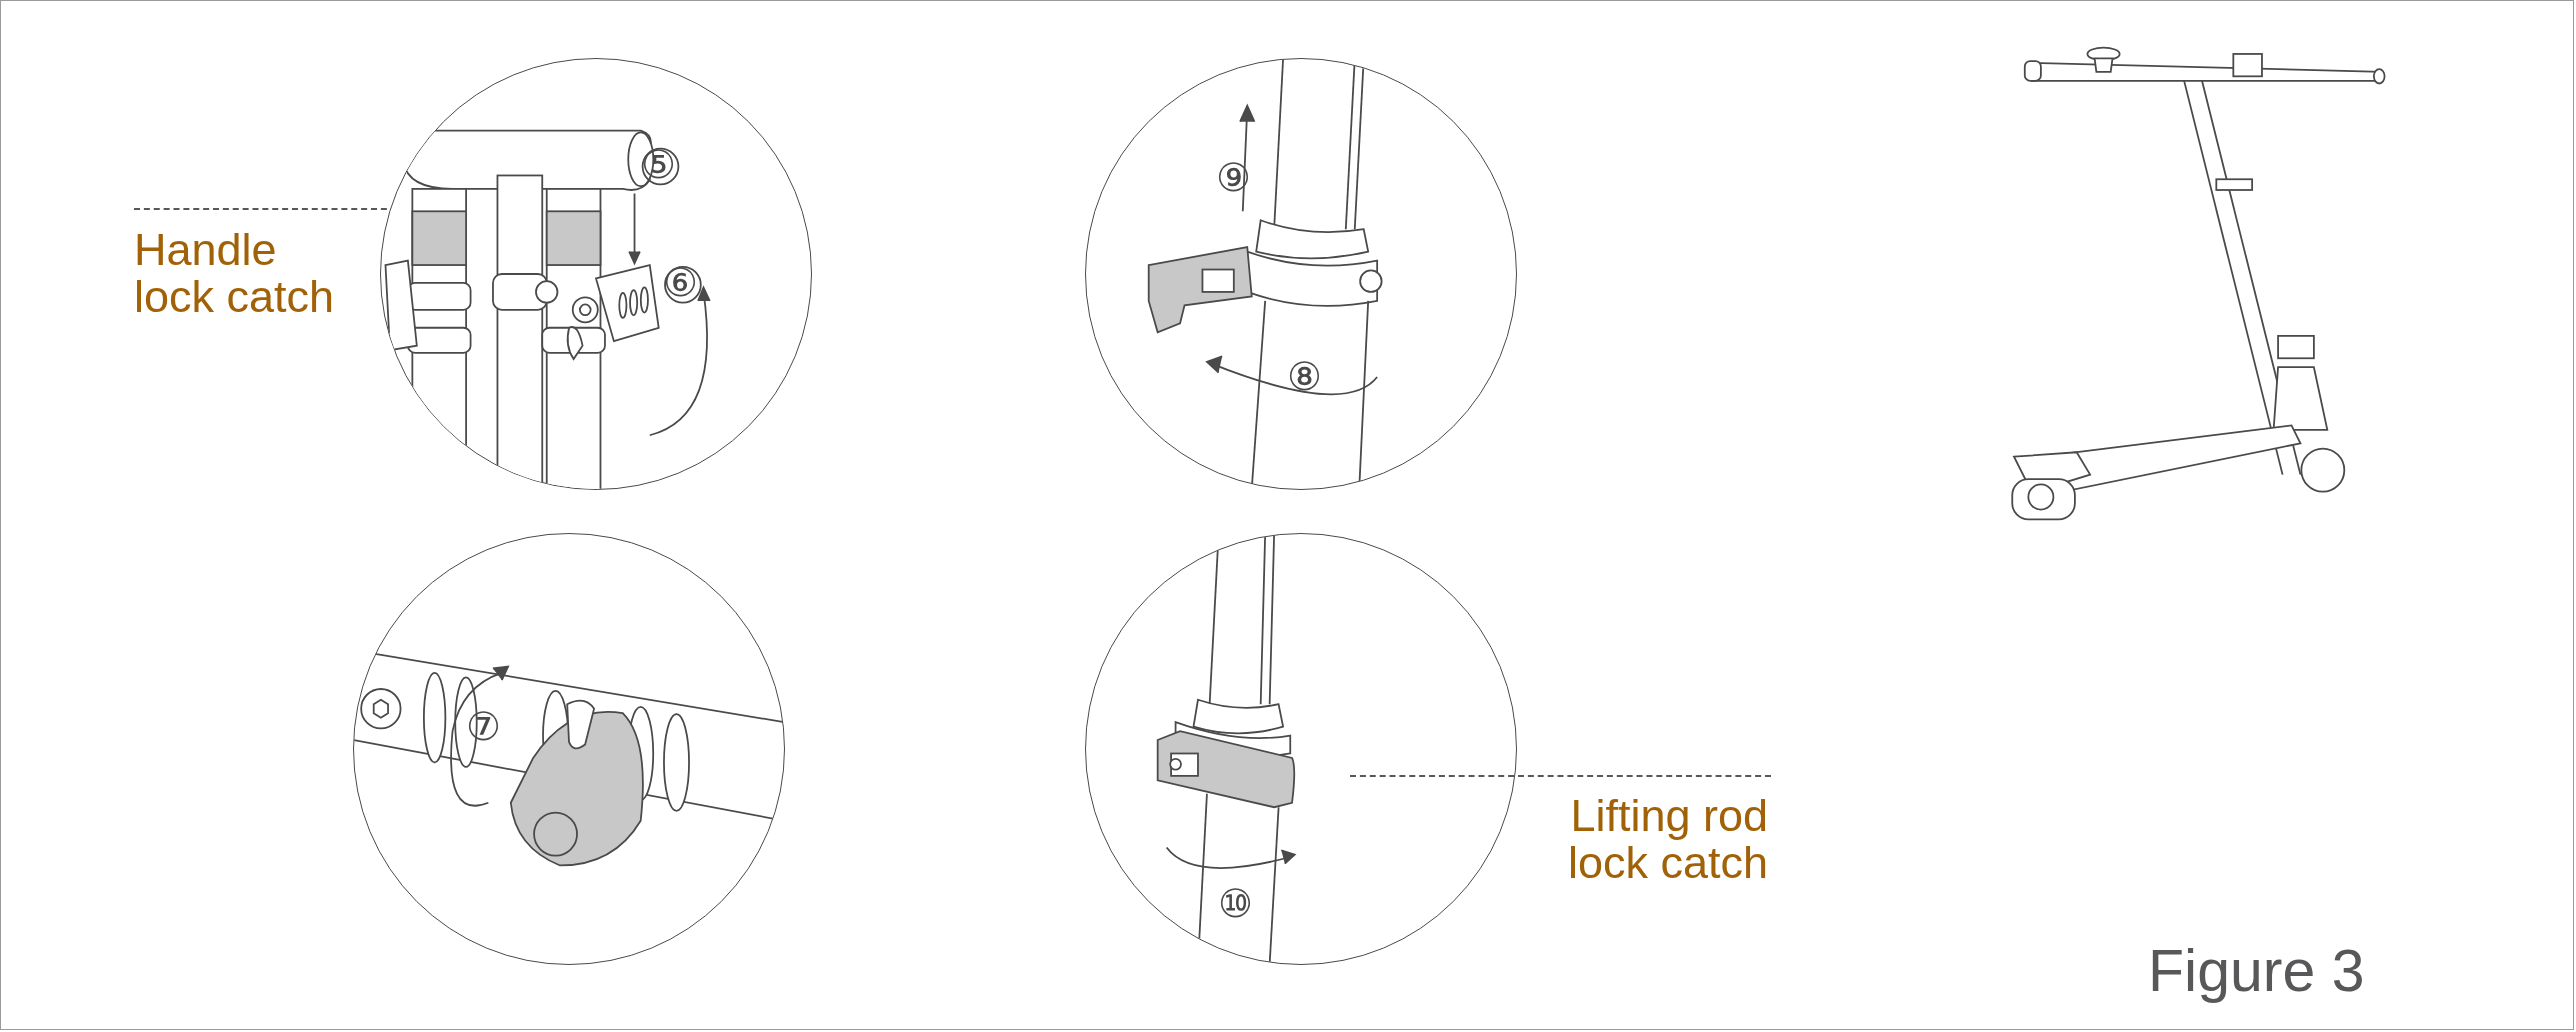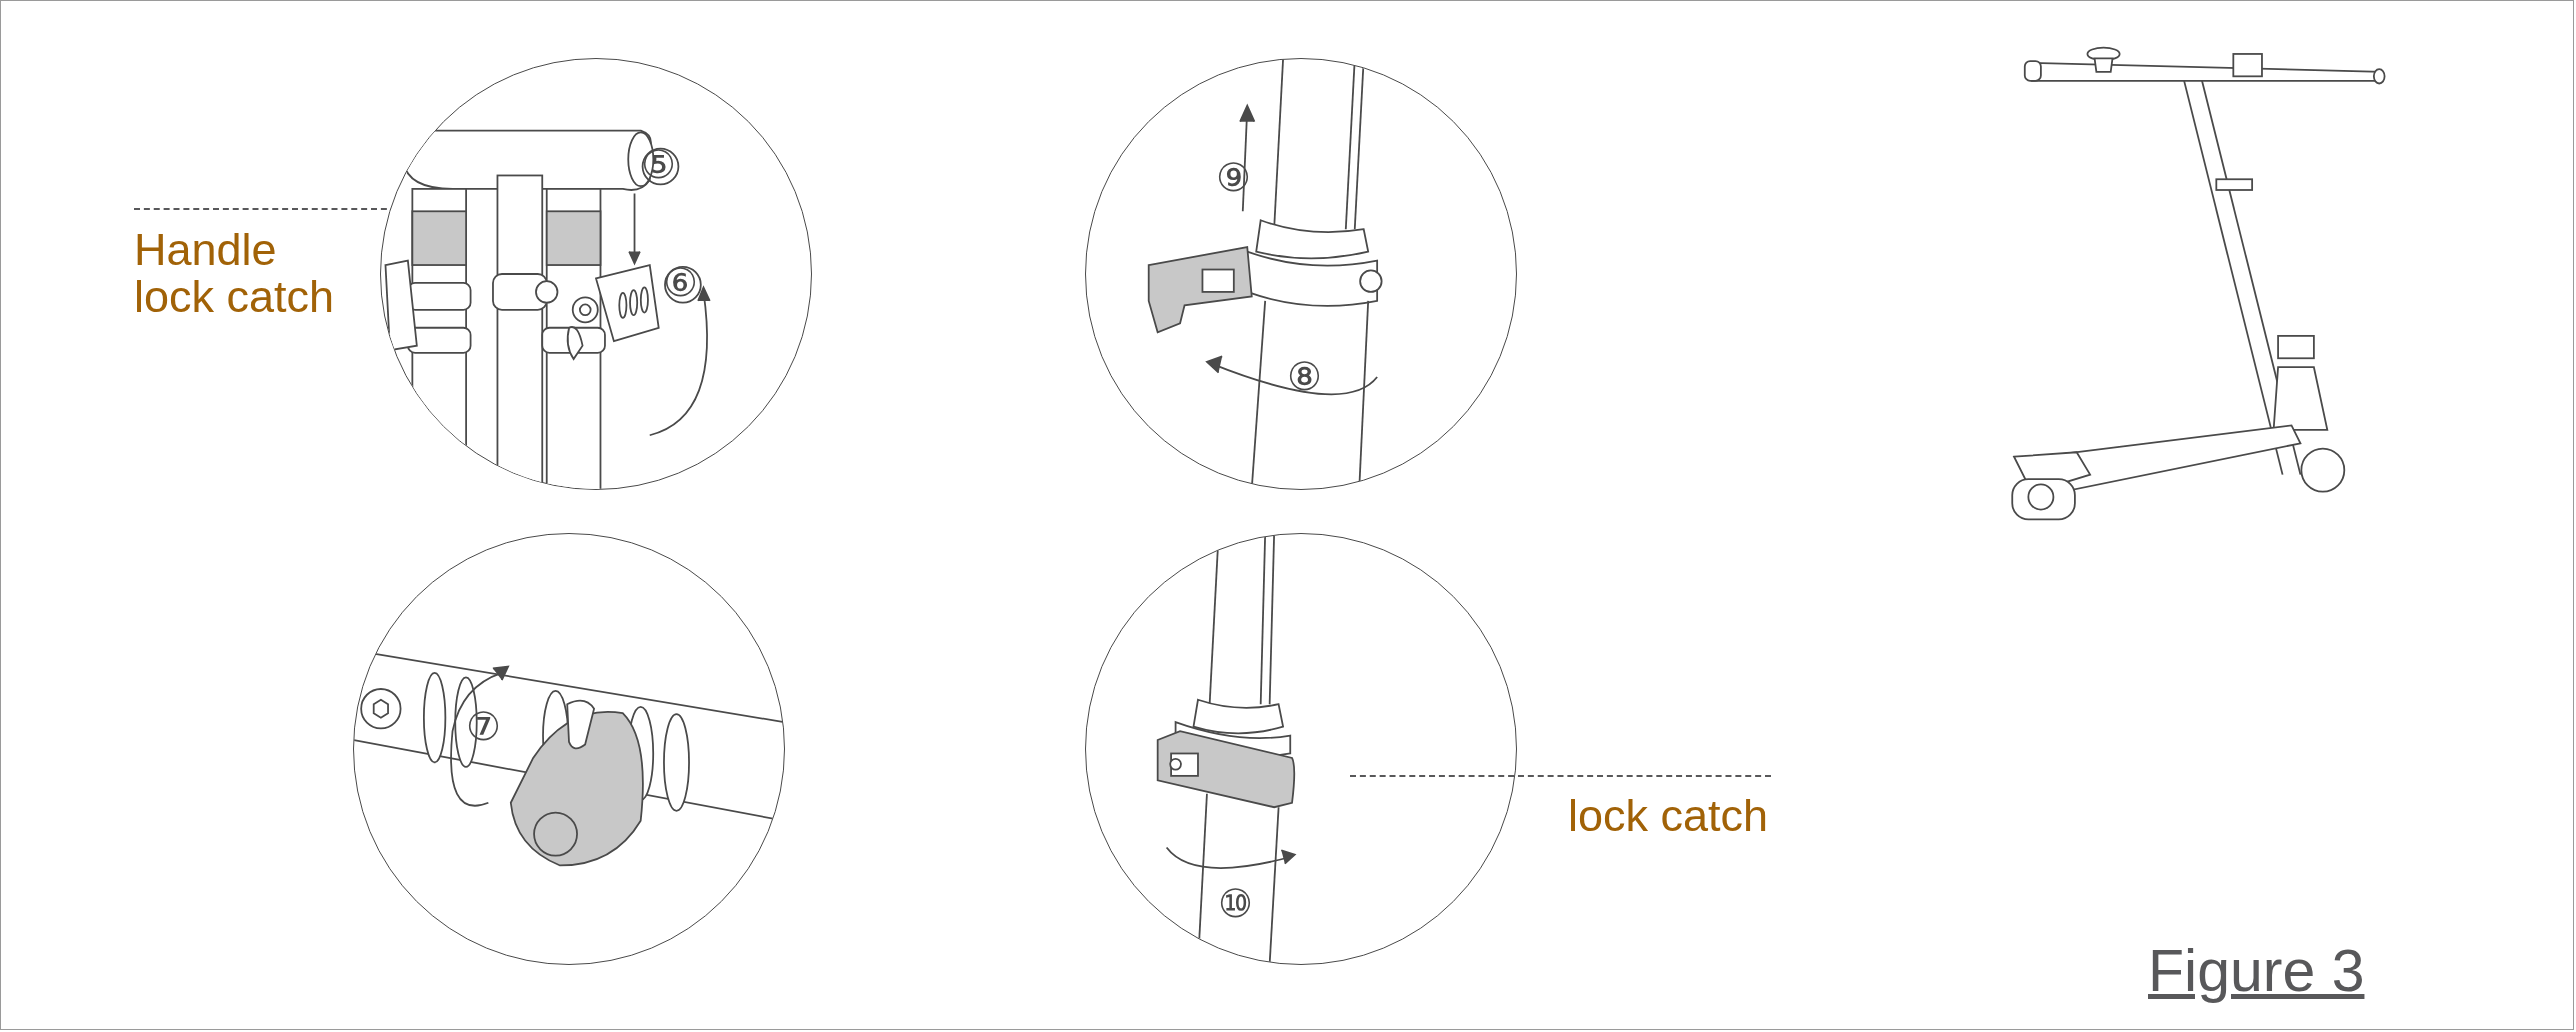--- a/index.html
+++ b/index.html
@@ -3,21 +3,21 @@
 <meta charset="utf-8">
 <style>
   html, body { margin: 0; padding: 0; background: #ffffff; }
   body { width: 2576px; height: 1032px; position: relative; overflow: hidden; font-family: "Liberation Sans", sans-serif; }
   .frame { position: absolute; left: 0; top: 0; width: 2572px; height: 1028px; border: 1.8px solid #9a9a9a; }
   .detail { position: absolute; width: 430px; height: 430px; border-radius: 50%; border: 1.8px solid #4a4a4a; overflow: hidden; background: #fff; }
   .detail svg { position: absolute; left: 0; top: 0; width: 430px; height: 430px; }
   .label { position: absolute; color: #a16207; font-size: 45px; line-height: 47px; letter-spacing: 0px; }
   .label-right { text-align: right; }
   .dashed { position: absolute; height: 0; border-top: 2.7px dashed #58585a; }
-  .figure-title { position: absolute; color: #58585a; font-size: 59px; line-height: 63px; text-decoration: underline; }
+  .figure-title { position: absolute; color: #58585a; font-size: 59px; line-height: 63px; }
   .step { font-family: "DejaVu Sans", sans-serif; }
 </style>
 </head>
 <body>
 
 <div class="frame"></div>
 
 <div class="dashed" style="left:134px; top:208px; width:322px;"></div>
 <div class="label" style="left:134px; top:226px;">
   <div>Handle</div>
@@ -147,20 +147,21 @@
 
       <path d="M90 350 Q120 390 230 360"></path>
       <path d="M218 353 L233 358 L222 368" fill="#4a4a4a"></path>
     </g>
   </svg>
   <span class="step" style="position:absolute; left:132px; top:347px; font-size:39px; color:#4a4a4a;">⑩</span>
 </div>
 
 <div class="dashed" style="left:1350px; top:775px; width:421px;"></div>
 <div class="label label-right" style="left:1522px; width:246px; top:792px;">
+  <div>Lifting rod</div>
   <div>lock catch</div>
 </div>
 
 <svg style="position:absolute; left:2005px; top:45px; width:394px; height:904px;" viewBox="0 0 440 1010">
   <g fill="none" stroke="#4a4a4a" stroke-width="2">
 
     <path d="M30 20 L420 30 L420 40 L30 40 Z" fill="#fff"></path>
     <rect x="22" y="18" width="18" height="22" rx="6" fill="#fff"></rect>
     <ellipse cx="418" cy="35" rx="6" ry="8" fill="#fff"></ellipse>
 

